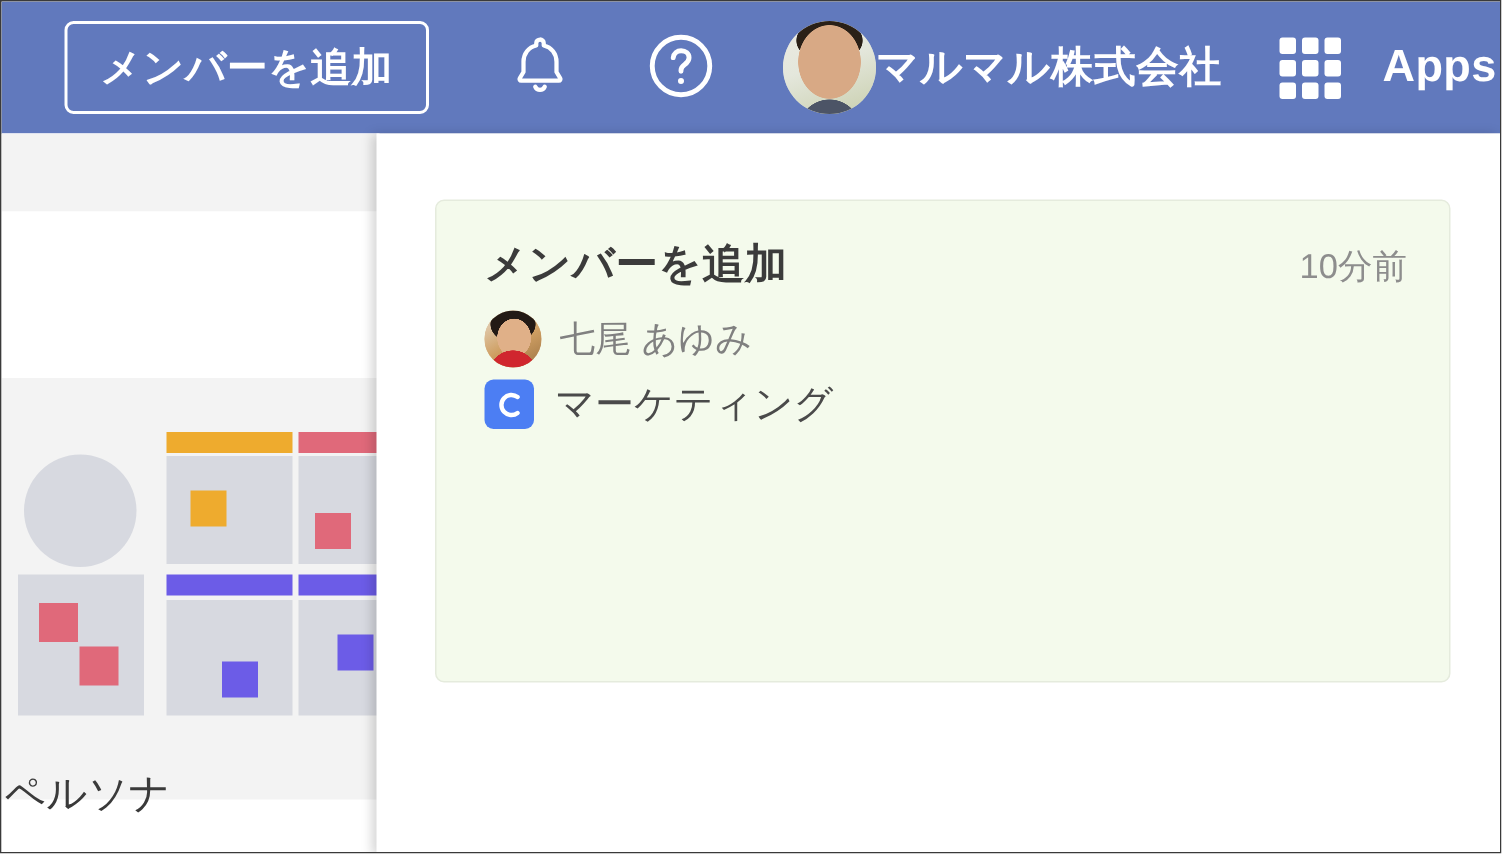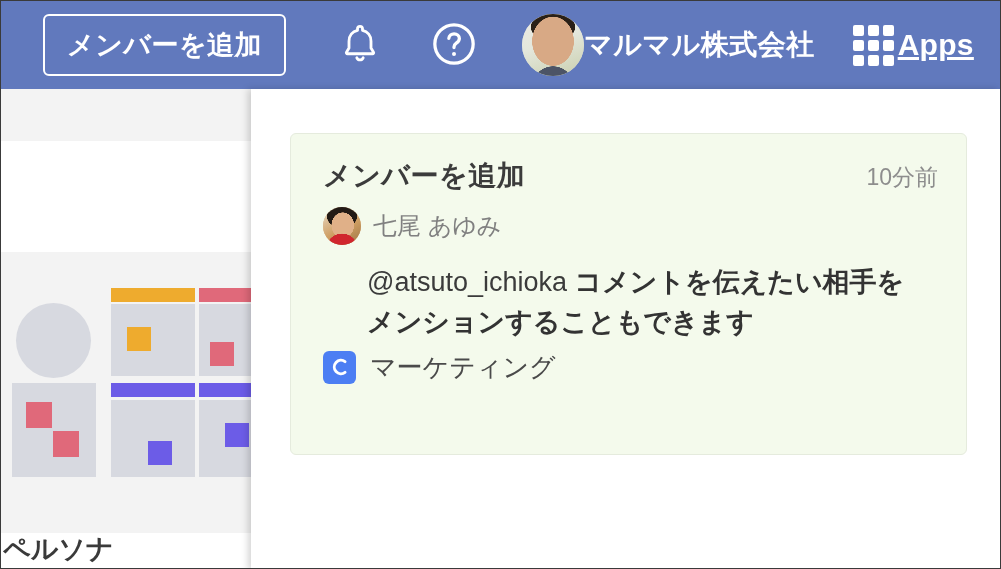--- a/index.html
+++ b/index.html
@@ -105,26 +105,25 @@
     gap: 4px;
   }
   .apps-grid i {
     display: block;
     width: 11px; height: 11px;
     background: #ffffff;
     border-radius: 2px;
   }
 
   .apps-label {
-    margin-left: 4px;
+    margin-left: 28px;
     color: #ffffff;
     font-size: 30px;
     font-weight: bold;
     letter-spacing: 0.3px;
-    text-decoration: underline;
   }
 
   
   .bg-page {
     position: absolute;
     top: 88px; left: 0;
     width: 252px;
     height: 481px;
     background: #ffffff;
     overflow: hidden;
@@ -171,23 +170,23 @@
   .ph-sq  { position: absolute; }
 
   .bg-bottom-white {
     position: absolute;
     top: 444px; left: 0;
     width: 252px; height: 37px;
     background: #ffffff;
   }
   .bg-clip-text {
     position: absolute;
-    left: 2px; top: 448px;
+    left: 2px; top: 428px;
     font-size: 27px;
-    font-weight: bold;
+    font-weight: normal;
     color: #3a3a3a;
     white-space: nowrap;
     overflow: hidden;
     height: 33px;
     line-height: 24px;
   }
 
   
   .notif-panel {
     position: absolute;
@@ -421,23 +420,20 @@
           <span class="card-time">10分前</span>
         </div>
 
         <div class="card-author">
           <div class="author-avatar">
             <div class="face-f"></div>
           </div>
           <span class="author-name">七尾 あゆみ</span>
         </div>
 
-        <div class="card-message">
-          <span class="mention">@atsuto_ichioka</span><span> コメントを伝えたい相手をメンションすることもできます</span>
-        </div>
 
         <div class="card-footer">
           <span class="app-icon">
             <svg width="22" height="22" viewBox="0 0 24 24" fill="none" stroke="#ffffff" stroke-width="3.2" stroke-linecap="round">
               <path d="M17.5 6.2A7.3 7.3 0 1 0 17.5 17.8"></path>
             </svg>
           </span>
           <span class="app-name">マーケティング</span>
         </div>
 

